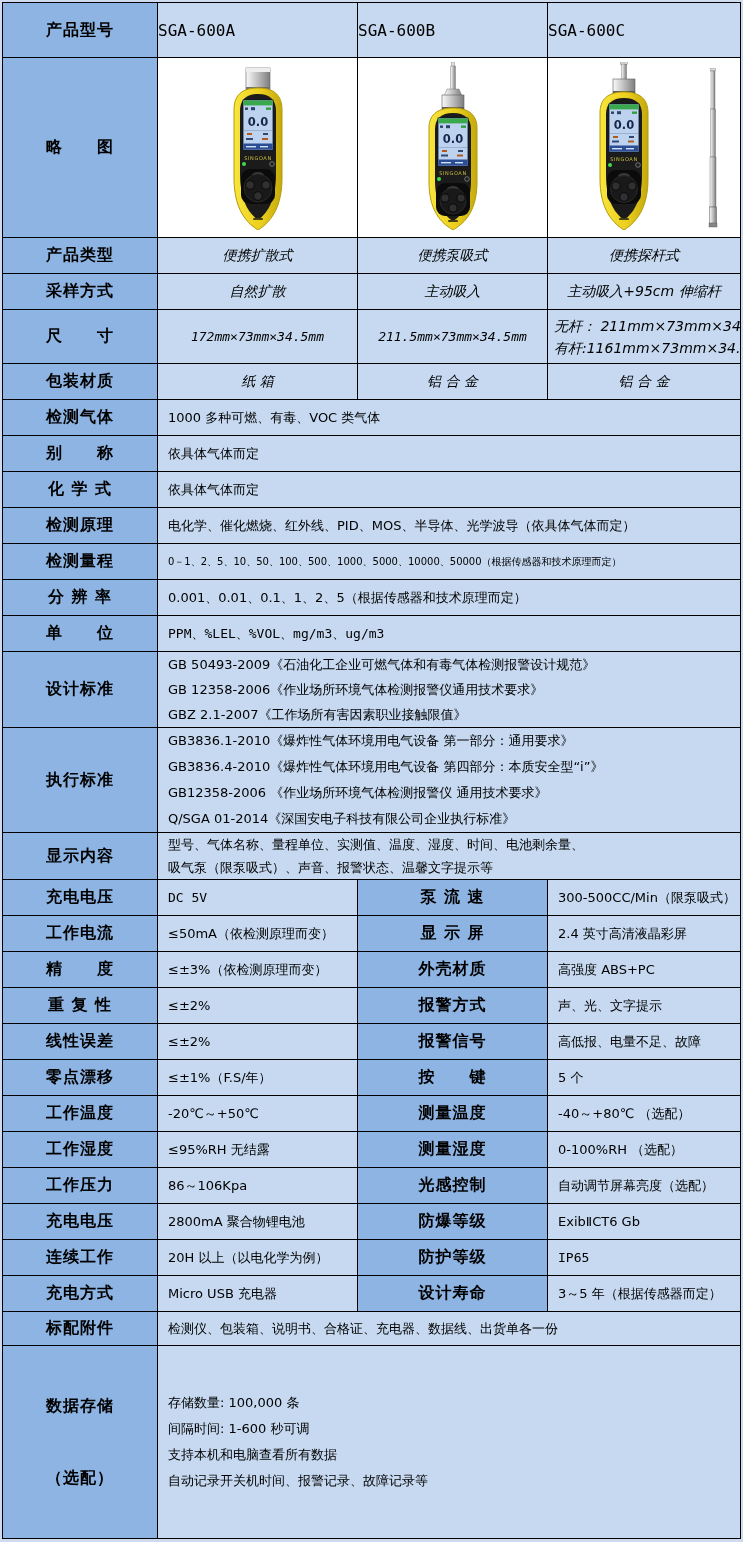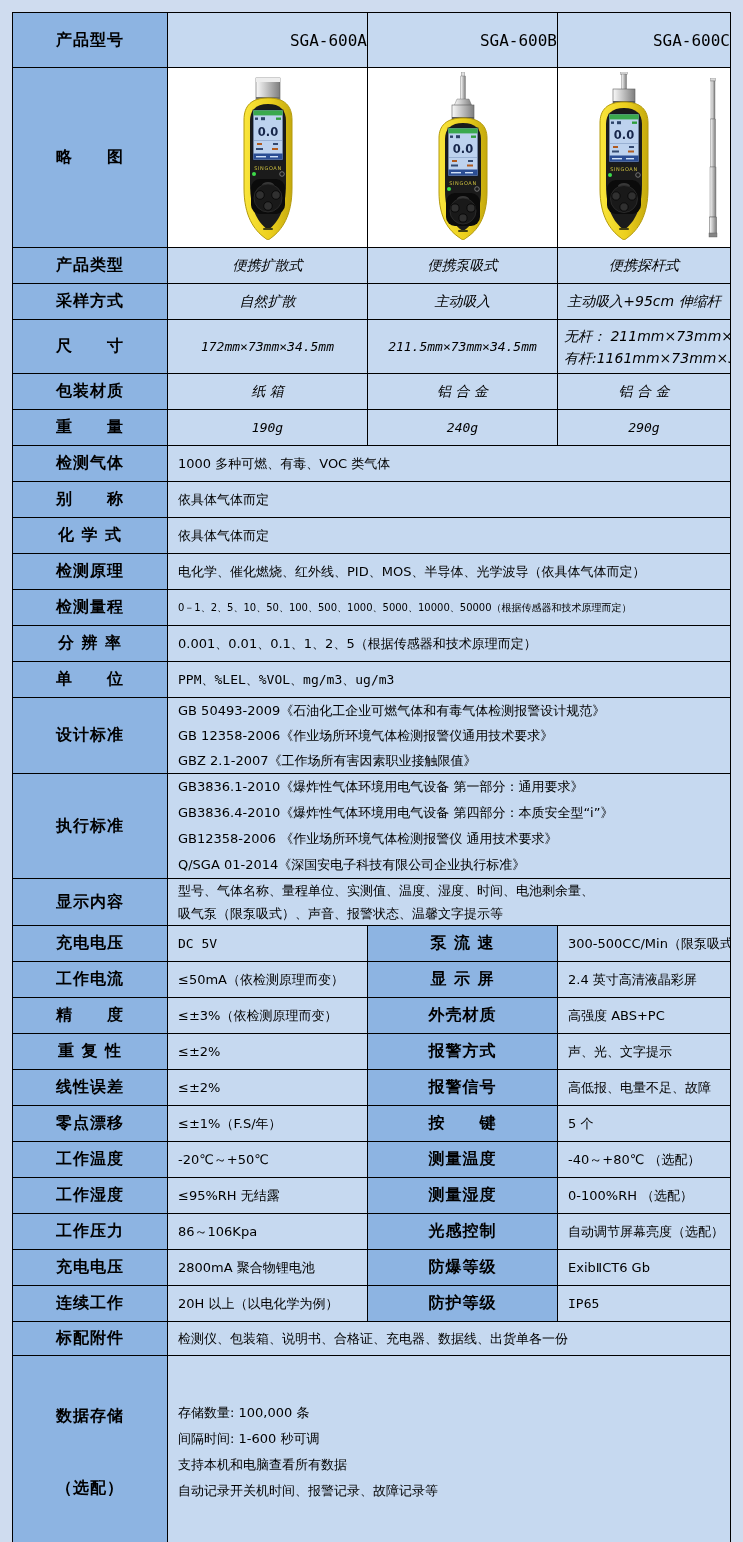--- a/index.html
+++ b/index.html
@@ -2,35 +2,35 @@
 <html><head>
 <meta charset="utf-8">
 <style>
   html,body{margin:0;padding:0;}
   body{
     width:743px;height:1542px;overflow:hidden;
     background:#cfdcef;
     font-family:"DejaVu Sans","Liberation Sans",sans-serif;
     color:#000;
   }
-  .page{width:743px;height:1542px;box-sizing:border-box;padding:12px;}
+  .page{width:743px;height:1542px;box-sizing:border-box;padding:2px;}
   table.spec{
     border-collapse:collapse;width:100%;table-layout:fixed;
   }
   td{border:1px solid #000;vertical-align:middle;overflow:hidden;padding:0;}
   
   .lbl{
     background:#8db4e2;font-weight:bold;text-align:center;
     font-size:16px;white-space:pre-wrap;letter-spacing:1px;
   }
   
   .val{background:#c6d9f0;font-size:13px;text-align:left;padding:0 10px;white-space:nowrap;}
   .cmp{background:#c6d9f0;font-size:14px;text-align:center;white-space:nowrap;font-style:italic;}
   .mono{font-family:"DejaVu Sans Mono","Liberation Mono",monospace;font-size:13px;}
-  .modelcell{background:#c6d9f0;text-align:right;font-size:16px;}
+  .modelcell{background:#c6d9f0;text-align:left;font-size:16px;}
   .photo{background:#ffffff;}
   .photo-inner{display:flex;align-items:center;justify-content:center;height:153px;}
   .dimlines div{line-height:22px;}
   .design-l div{line-height:25px;}
   .exec-l div{line-height:26px;}
   .disp-l div{line-height:23px;}
   .store-l div{line-height:26px;}
   
   tr.h-head td{height:54px;}
   tr.h-photo td{height:179px;}
@@ -234,26 +234,20 @@
       <div>无杆： 211mm×73mm×34.5mm</div>
       <div>有杆:1161mm×73mm×34.5mm</div>
     </td>
   </tr>
   <tr class="h-std">
     <td class="lbl">包装材质</td>
     <td class="cmp">纸 箱</td>
     <td class="cmp">铝 合 金</td>
     <td class="cmp">铝 合 金</td>
   </tr>
-  <tr class="h-std">
-    <td class="lbl">重　　量</td>
-    <td class="cmp mono">190g</td>
-    <td class="cmp mono">240g</td>
-    <td class="cmp mono">290g</td>
-  </tr>
 
   <tr class="h-std">
     <td class="lbl">检测气体</td>
     <td class="val" colspan="3">1000 多种可燃、有毒、VOC 类气体</td>
   </tr>
   <tr class="h-std">
     <td class="lbl">别　　称</td>
     <td class="val" colspan="3">依具体气体而定</td>
   </tr>
   <tr class="h-std">
@@ -363,20 +357,26 @@
     <td class="val">2800mA 聚合物锂电池</td>
     <td class="lbl">防爆等级</td>
     <td class="val">ExibⅡCT6 Gb</td>
   </tr>
   <tr class="h-std">
     <td class="lbl">连续工作</td>
     <td class="val">20H 以上（以电化学为例）</td>
     <td class="lbl">防护等级</td>
     <td class="val mono">IP65</td>
   </tr>
+  <tr class="h-std">
+    <td class="lbl">充电方式</td>
+    <td class="val">Micro USB 充电器</td>
+    <td class="lbl">设计寿命</td>
+    <td class="val">3～5 年（根据传感器而定）</td>
+  </tr>
 
   <tr class="h-acc">
     <td class="lbl">标配附件</td>
     <td class="val" colspan="3">检测仪、包装箱、说明书、合格证、充电器、数据线、出货单各一份</td>
   </tr>
 
   <tr class="h-store">
     <td class="lbl lbl2line">
       <div>数据存储</div>
       <div>（选配）</div>

